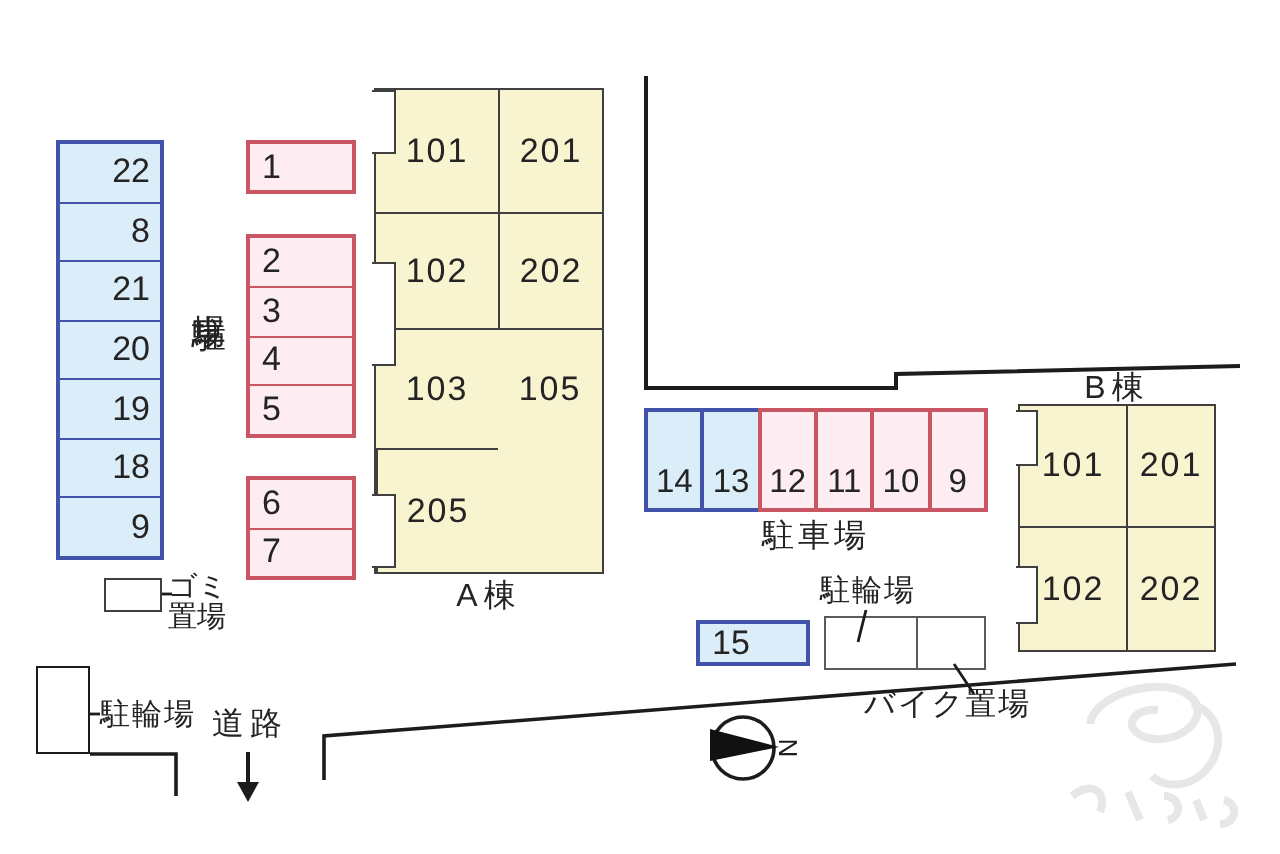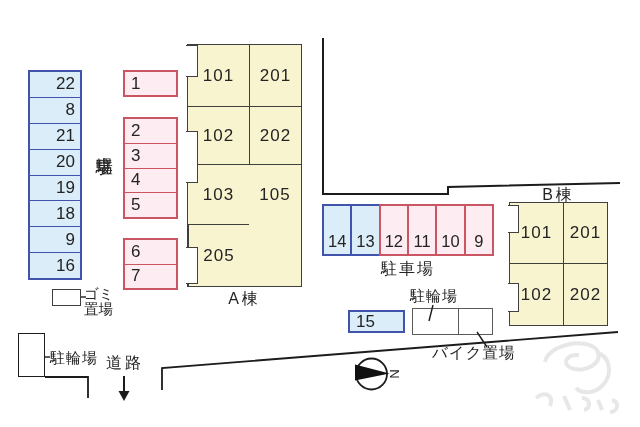--- a/index.html
+++ b/index.html
@@ -62,21 +62,20 @@
 <div id="plan">
 
   <div class="abs blue-col">
     <div class="cell">22</div>
     <div class="cell">8</div>
     <div class="cell">21</div>
     <div class="cell">20</div>
     <div class="cell">19</div>
     <div class="cell">18</div>
     <div class="cell">9</div>
-    <div class="cell">16</div>
   </div>
   <div class="lbl v-lbl" style="left:95px;top:144px;font-size:17px;">駐車場</div>
 
   <div class="abs pink-group" style="top:70px;height:27px;">
     <div class="cell">1</div>
   </div>
   <div class="abs pink-group" style="top:117px;height:102px;">
     <div class="cell">2</div>
     <div class="cell">3</div>
     <div class="cell">4</div>

